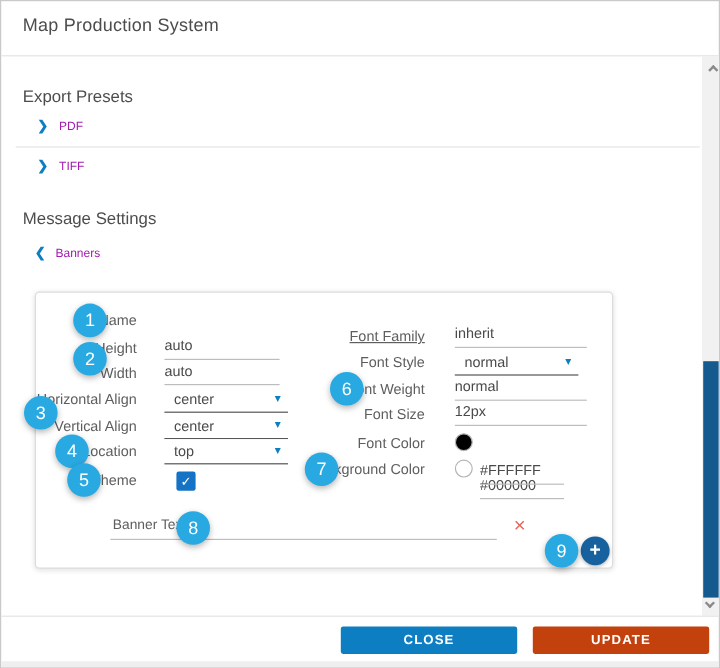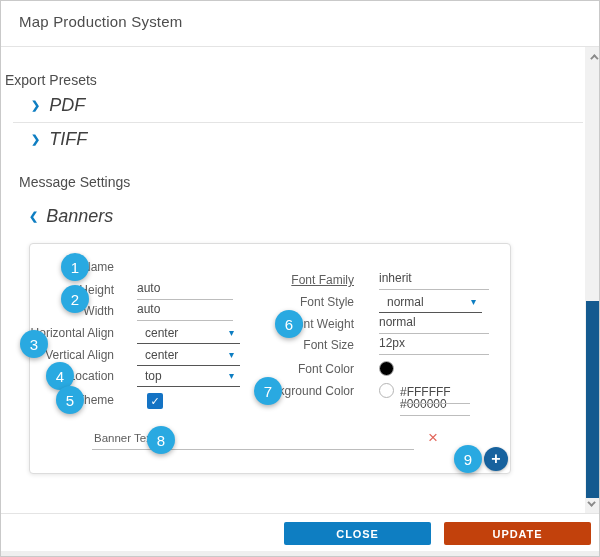--- a/index.html
+++ b/index.html
@@ -5,21 +5,21 @@
   * { margin:0; padding:0; box-sizing:border-box; font-family:"Liberation Sans", sans-serif; }
   html,body { background:#ffffff; }
   .win { position:relative; width:600px; height:557px; background:#fff; border:1px solid #c9c9c9; overflow:hidden; }
 
   .dlg-title { position:absolute; left:18px; top:12px; font-size:15px; color:#4d4d4d; letter-spacing:.2px; }
   .hdiv { position:absolute; height:1px; background:#e4e4e4; }
   .heading { position:absolute; font-size:14px; color:#4d4d4d; }
 
   .preset-row { position:absolute; left:30px; height:18px; display:flex; align-items:center; gap:9px; cursor:pointer; }
   .chev { color:#0e7ec2; font-size:11px; font-weight:bold; line-height:1; }
-  .row-label { font-size:18px; color:#404040;font-style:italic; }
+  .row-label { font-size:10px; color:#a21caf; }
   .back-row { position:absolute; left:28px; top:205px; display:flex; align-items:center; gap:8px; cursor:pointer; }
 
   .panel { position:absolute; left:28px; top:242px; width:482px; height:231px; background:#fff;
            border:1px solid #dcdcdc; border-radius:4px; box-shadow:0 1px 4px rgba(0,0,0,.10); }
 
   .llabel { position:absolute; left:0; width:84px; text-align:right; font-size:12px; color:#5e5e5e; line-height:16px; }
   .rlabel { position:absolute; left:200px; width:124px; text-align:right; font-size:12px; color:#5e5e5e; line-height:16px; }
   .tinput { position:absolute; border:none; border-bottom:1px solid #bdbdbd; font-size:12px; color:#4a4a4a;
             background:transparent; outline:none; height:20px; padding:0 0 3px 0; }
   .l-in  { left:107px; width:96px; }
@@ -60,21 +60,21 @@
   .bottom-strip { position:absolute; left:0; top:550px; width:600px; height:7px; background:#efefef; }
 </style>
 </head>
 <body>
 
 <div class="win">
 
   <div class="dlg-title">Map Production System</div>
   <div class="hdiv" style="left:0; right:0; top:45px;"></div>
 
-  <div class="heading" style="left:4px; top:71px;">Export Presets</div>
+  <div class="heading" style="left:18px; top:71px;">Export Presets</div>
 
   <div class="preset-row" style="top:95px;">
     <span class="chev">❯</span>
     <span class="row-label">PDF</span>
   </div>
 
   <div class="hdiv" style="left:12px; width:570px; top:121px;"></div>
 
   <div class="preset-row" style="top:129px;">
     <span class="chev">❯</span>

